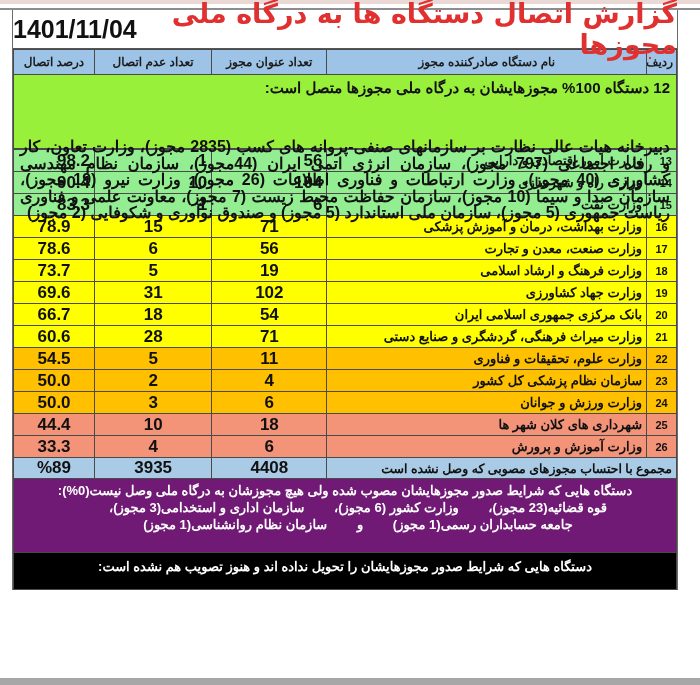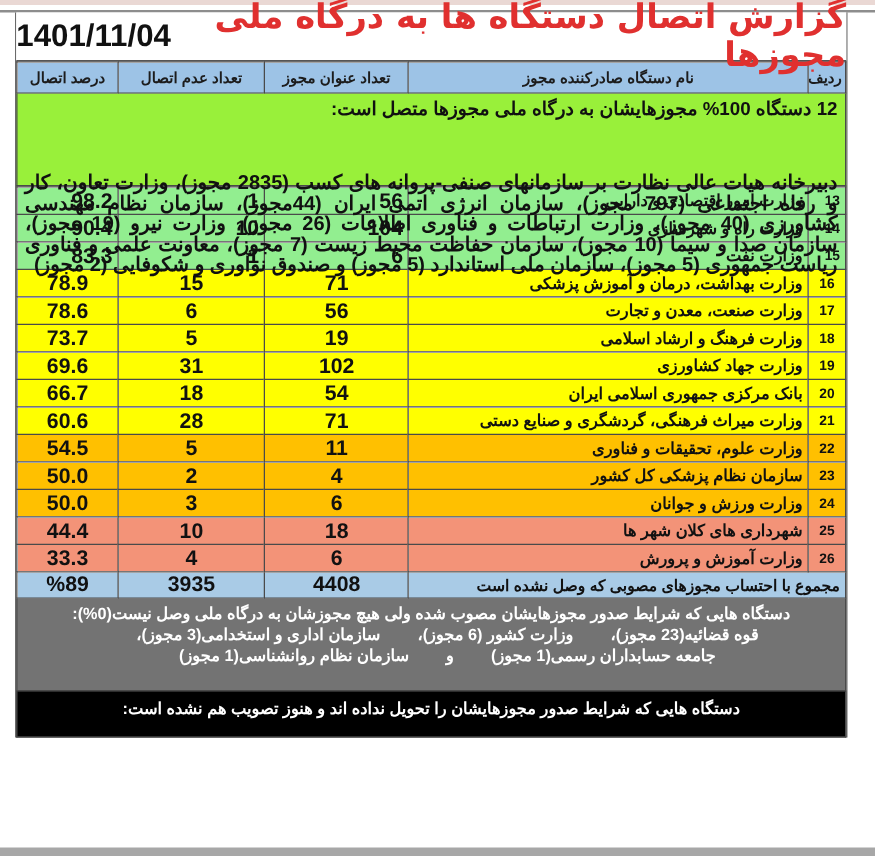--- a/index.html
+++ b/index.html
@@ -25,21 +25,21 @@
   tr.row td{height:21px;}
   .green td{background:#92ee90;text-align:right;}
   .yellow td{background:#ffff00;}
   .orange td{background:#ffc000;}
   .salmon td{background:#f39378;}
   .sum td{background:#a9cbe6;height:20px;margin-top:13px;}
   .sum td.name{font-size:12.5px;}
   .intro{background:#99f03a;border:1px solid #4a4a4a;border-top:none;padding:3px 6px 3px 6px;direction:rtl;text-align:right;height:74px;box-sizing:border-box;}
   .intro .h{font-family:"Liberation Sans",sans-serif;font-weight:bold;font-size:15px;color:#111;line-height:19px;}
   .intro .b{font-family:"Liberation Sans",sans-serif;font-weight:bold;font-size:16px;color:#111;line-height:16.5px;text-align:justify;text-align-last:right;margin-top:42px;}
-  .redbox{background:#737373;border:1px solid #4a4a4a;border-top:none;height:74px;box-sizing:border-box;direction:rtl;text-align:center;color:#ffffff;font-family:"Liberation Sans",sans-serif;font-weight:bold;padding-top:3px;}
+  .redbox{background:#701a75;border:1px solid #4a4a4a;border-top:none;height:74px;box-sizing:border-box;direction:rtl;text-align:center;color:#ffffff;font-family:"Liberation Sans",sans-serif;font-weight:bold;padding-top:3px;}
   .redbox .h{font-size:13px;line-height:17px;}
   .redbox .l{font-size:13px;line-height:17px;padding-left:26px;}
   .redbox .sp{display:inline-block;width:26px;}
   .blackbox{background:#000000;height:37px;box-sizing:border-box;direction:rtl;text-align:center;color:#ffffff;font-family:"Liberation Sans",sans-serif;font-weight:bold;padding-top:4px;border:1px solid #4a4a4a;border-top:none;}
   .blackbox .l{font-size:13px;line-height:20px;}
 </style>
 </head>
 <body>
 
 <div class="topline"></div>

